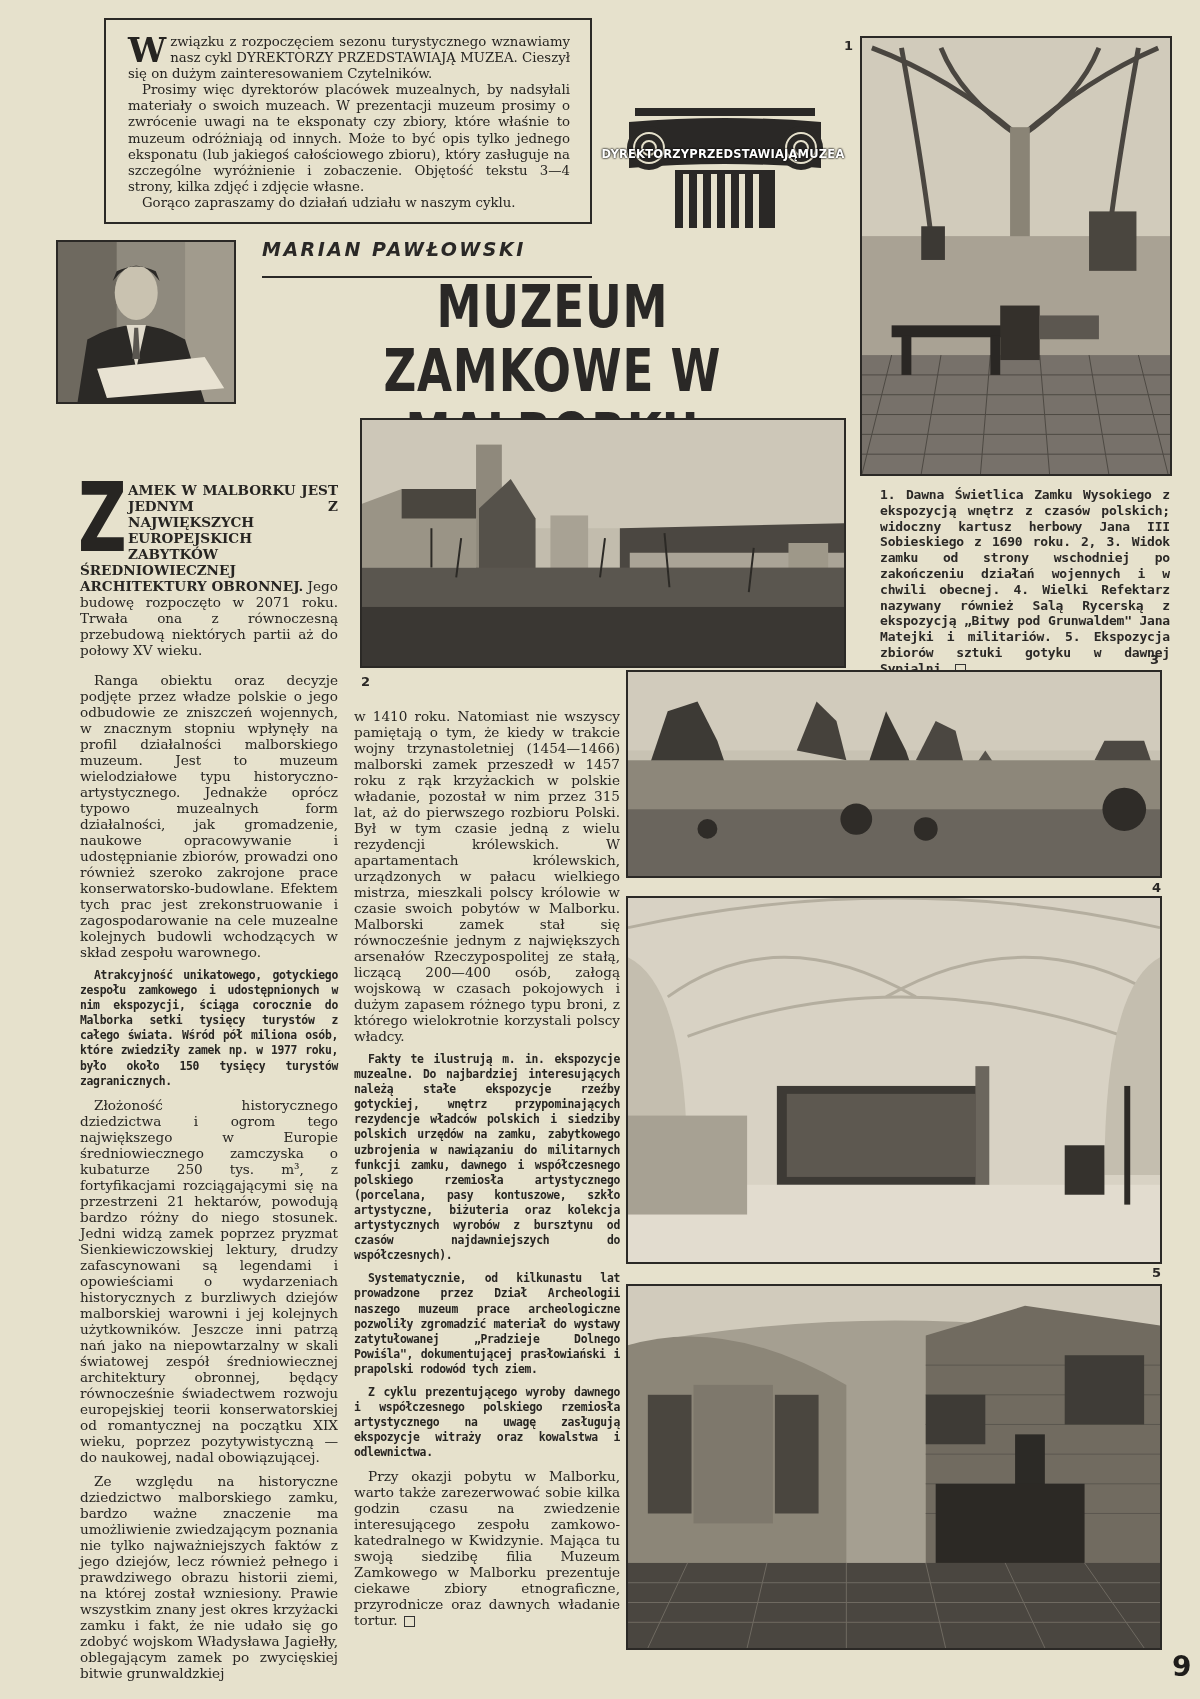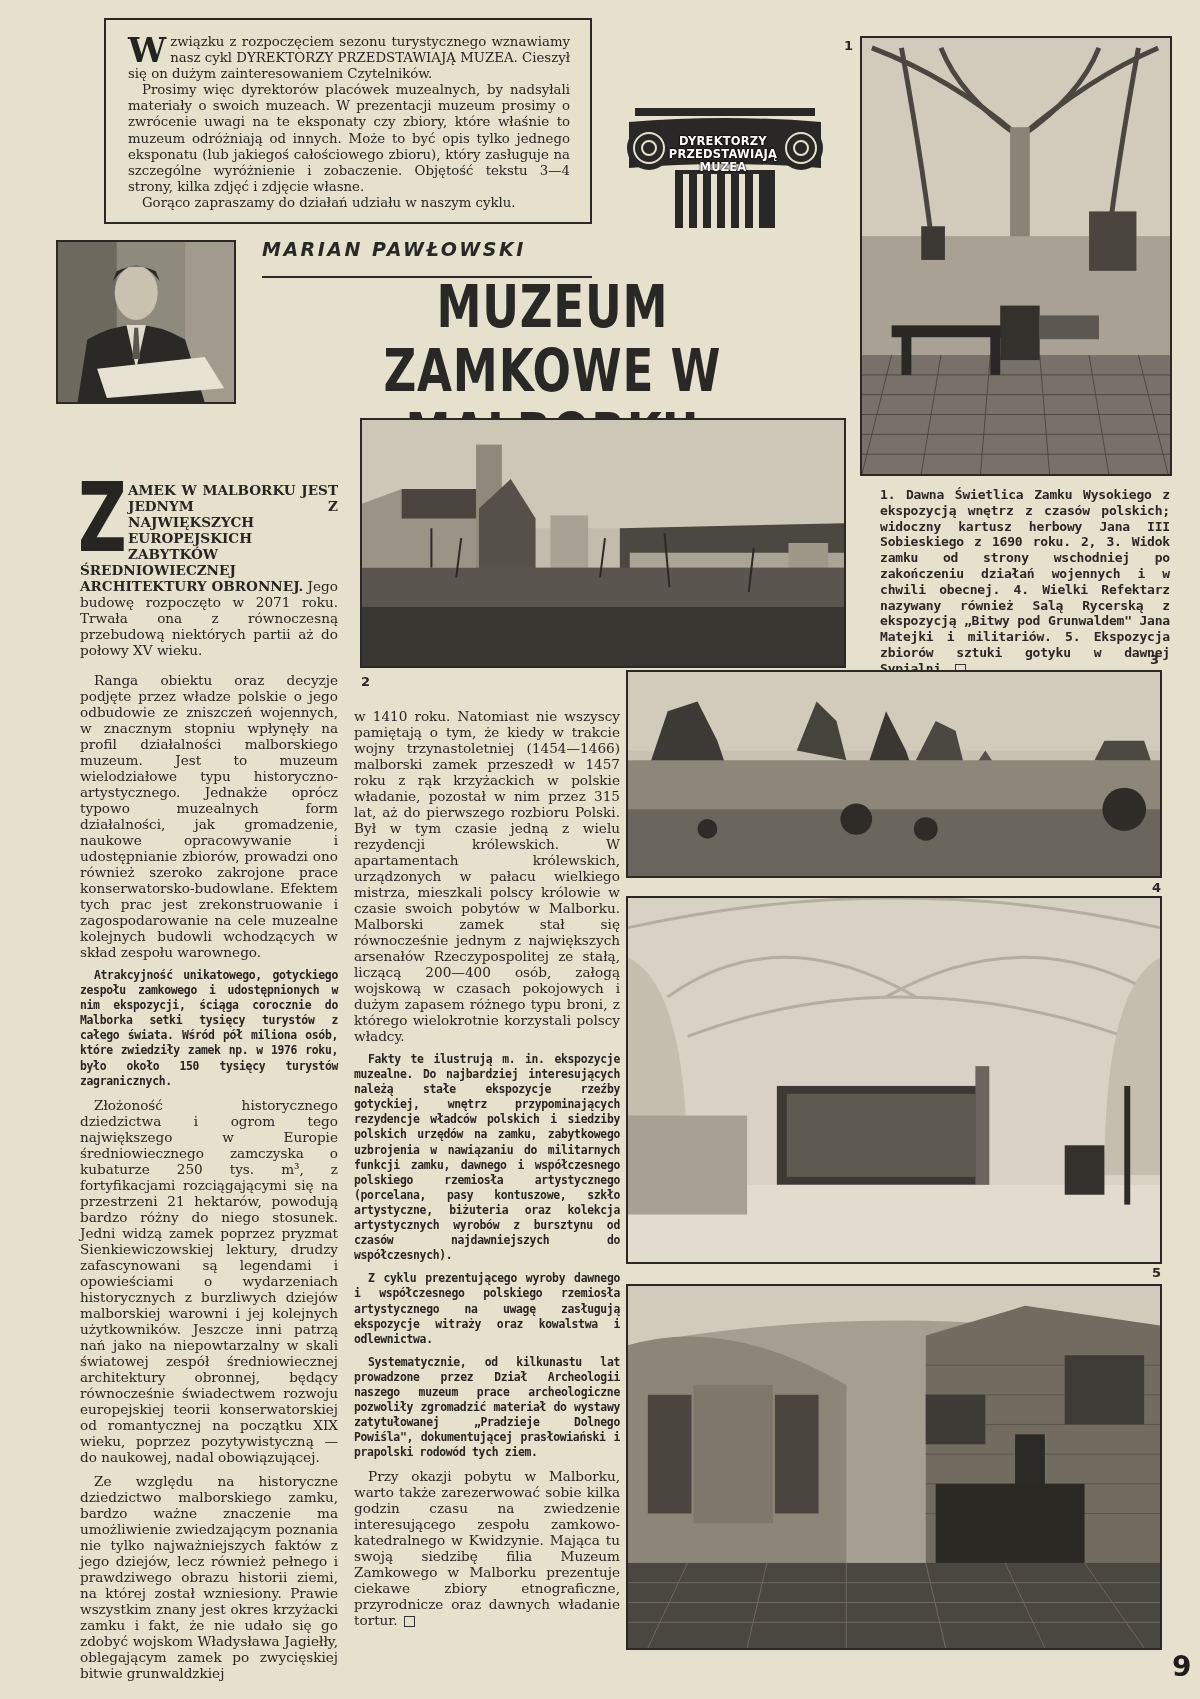--- a/index.html
+++ b/index.html
@@ -26,21 +26,21 @@
   .intro-box .indent { text-indent: 14px; }
   .intro-dropcap {
     float: left; font-size: 34px; line-height: 28px; font-weight: bold;
     margin: 2px 4px 0 0; font-family: "DejaVu Serif", serif;
   }
 
   
   .logo { left: 625px; top: 108px; width: 200px; height: 120px; }
   .logo-banner {
     position: absolute; left: 18px; top: 14px; width: 160px; height: 64px;
-    display: flex; flex-direction: column; align-items: center; justify-content: center;
+    display: flex; flex-direction: row; align-items: center; justify-content: center;
     font-family: "DejaVu Sans", sans-serif; font-weight: bold; color: #fff;
     font-size: 11.5px; line-height: 13px; text-shadow: 0 0 2px #000, 0 0 2px #000;
     letter-spacing: 0.2px;
   }
 
   
   .author {
     left: 262px; top: 238px; width: 330px;
     font-family: "DejaVu Sans", sans-serif; font-style: italic; font-weight: bold;
     font-size: 19px; letter-spacing: 2.5px; color: #2a2826;
@@ -279,26 +279,26 @@
       <path d="M60 280 L20 366 M140 280 L120 366 M220 280 L220 366 M300 280 L320 366 M380 280 L420 366 M460 280 L520 366"></path>
     </g>
   </svg>
 </div>
 
 <div class="col c1">
   <p style="margin-bottom:14px;">
     <span class="dropcap">Z</span><span class="lead">amek w Malborku jest jednym z największych europejskich zabytków średniowiecznej architektury obronnej.</span><span> Jego budowę rozpoczęto w 2071 roku. Trwała ona z równoczesną przebudową niektórych partii aż do połowy XV wieku.</span>
   </p>
   <p class="ind">Ranga obiektu oraz decyzje podjęte przez władze polskie o jego odbudowie ze zniszczeń wojennych, w znacznym stopniu wpłynęły na profil działalności malborskiego muzeum. Jest to muzeum wielodziałowe typu historyczno-artystycznego. Jednakże oprócz typowo muzealnych form działalności, jak gromadzenie, naukowe opracowywanie i udostępnianie zbiorów, prowadzi ono również szeroko zakrojone prace konserwatorsko-budowlane. Efektem tych prac jest zrekonstruowanie i zagospodarowanie na cele muzealne kolejnych budowli wchodzących w skład zespołu warownego.</p>
-  <p class="ind small">Atrakcyjność unikatowego, gotyckiego zespołu zamkowego i udostępnionych w nim ekspozycji, ściąga corocznie do Malborka setki tysięcy turystów z całego świata. Wśród pół miliona osób, które zwiedziły zamek np. w 1976 roku, było około 150 tysięcy turystów zagranicznych.</p>
+  <p class="ind small">Atrakcyjność unikatowego, gotyckiego zespołu zamkowego i udostępnionych w nim ekspozycji, ściąga corocznie do Malborka setki tysięcy turystów z całego świata. Wśród pół miliona osób, które zwiedziły zamek np. w 1977 roku, było około 150 tysięcy turystów zagranicznych.</p>
   <p class="ind">Złożoność historycznego dziedzictwa i ogrom tego największego w Europie średniowiecznego zamczyska o kubaturze 250 tys. m³, z fortyfikacjami rozciągającymi się na przestrzeni 21 hektarów, powodują bardzo różny do niego stosunek. Jedni widzą zamek poprzez pryzmat Sienkiewiczowskiej lektury, drudzy zafascynowani są legendami i opowieściami o wydarzeniach historycznych z burzliwych dziejów malborskiej warowni i jej kolejnych użytkowników. Jeszcze inni patrzą nań jako na niepowtarzalny w skali światowej zespół średniowiecznej architektury obronnej, będący równocześnie świadectwem rozwoju europejskiej teorii konserwatorskiej od romantycznej na początku XIX wieku, poprzez pozytywistyczną — do naukowej, nadal obowiązującej.</p>
   <p class="ind">Ze względu na historyczne dziedzictwo malborskiego zamku, bardzo ważne znaczenie ma umożliwienie zwiedzającym poznania nie tylko najważniejszych faktów z jego dziejów, lecz również pełnego i prawdziwego obrazu historii ziemi, na której został wzniesiony. Prawie wszystkim znany jest okres krzyżacki zamku i fakt, że nie udało się go zdobyć wojskom Władysława Jagiełły, oblegającym zamek po zwycięskiej bitwie grunwaldzkiej</p>
 </div>
 
 <div class="col c2">
   <p>w 1410 roku. Natomiast nie wszyscy pamiętają o tym, że kiedy w trakcie wojny trzynastoletniej (1454—1466) malborski zamek przeszedł w 1457 roku z rąk krzyżackich w polskie władanie, pozostał w nim przez 315 lat, aż do pierwszego rozbioru Polski. Był w tym czasie jedną z wielu rezydencji królewskich. W apartamentach królewskich, urządzonych w pałacu wielkiego mistrza, mieszkali polscy królowie w czasie swoich pobytów w Malborku. Malborski zamek stał się równocześnie jednym z największych arsenałów Rzeczypospolitej ze stałą, liczącą 200—400 osób, załogą wojskową w czasach pokojowych i dużym zapasem różnego typu broni, z którego wielokrotnie korzystali polscy władcy.</p>
   <p class="ind small">Fakty te ilustrują m. in. ekspozycje muzealne. Do najbardziej interesujących należą stałe ekspozycje rzeźby gotyckiej, wnętrz przypominających rezydencje władców polskich i siedziby polskich urzędów na zamku, zabytkowego uzbrojenia w nawiązaniu do militarnych funkcji zamku, dawnego i współczesnego polskiego rzemiosła artystycznego (porcelana, pasy kontuszowe, szkło artystyczne, biżuteria oraz kolekcja artystycznych wyrobów z bursztynu od czasów najdawniejszych do współczesnych).</p>
+  <p class="ind small">Systematycznie, od kilkunastu lat prowadzone przez Dział Archeologii naszego muzeum prace archeologiczne pozwoliły zgromadzić materiał do wystawy zatytułowanej „Pradzieje Dolnego Powiśla", dokumentującej prasłowiański i prapolski rodowód tych ziem.</p>
   <p class="ind small">Z cyklu prezentującego wyroby dawnego i współczesnego polskiego rzemiosła artystycznego na uwagę zasługują ekspozycje witraży oraz kowalstwa i odlewnictwa.</p>
-  <p class="ind small">Systematycznie, od kilkunastu lat prowadzone przez Dział Archeologii naszego muzeum prace archeologiczne pozwoliły zgromadzić materiał do wystawy zatytułowanej „Pradzieje Dolnego Powiśla", dokumentującej prasłowiański i prapolski rodowód tych ziem.</p>
   <p class="ind"><span>Przy okazji pobytu w Malborku, warto także zarezerwować sobie kilka godzin czasu na zwiedzenie interesującego zespołu zamkowo-katedralnego w Kwidzynie. Mająca tu swoją siedzibę filia Muzeum Zamkowego w Malborku prezentuje ciekawe zbiory etnograficzne, przyrodnicze oraz dawnych władanie tortur.</span><span class="endmark"></span></p>
 </div>
 
 <div class="abs pagenum">9</div>
 
 </body></html>

